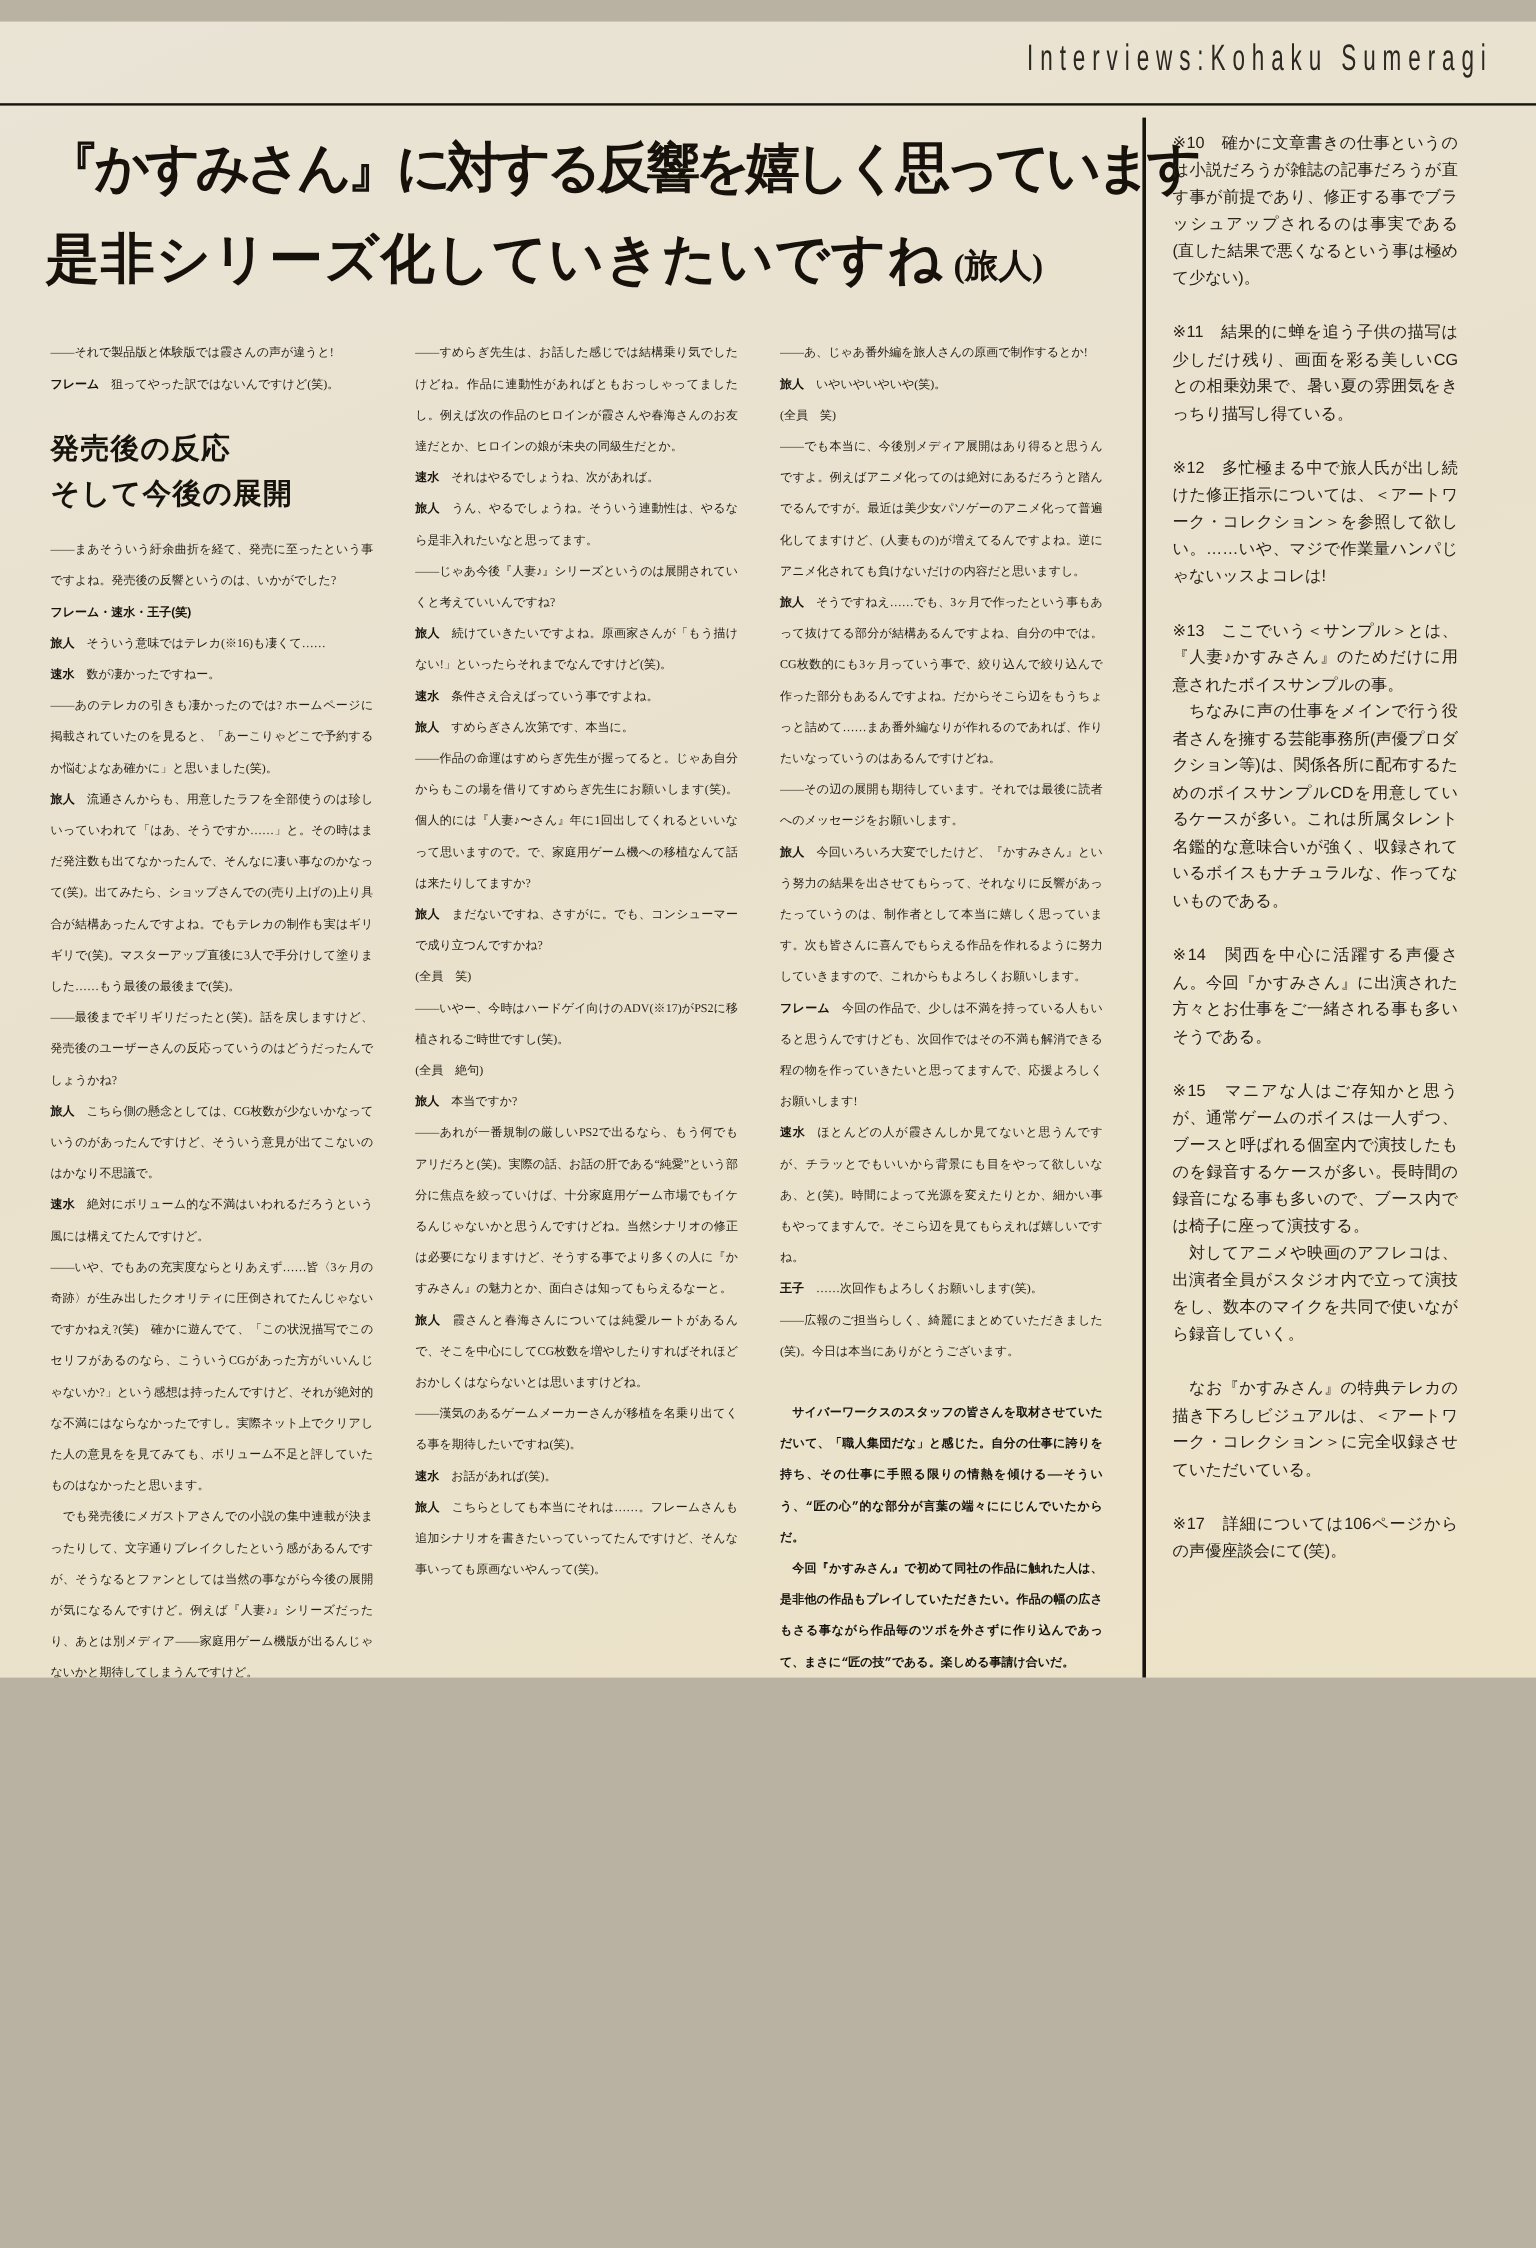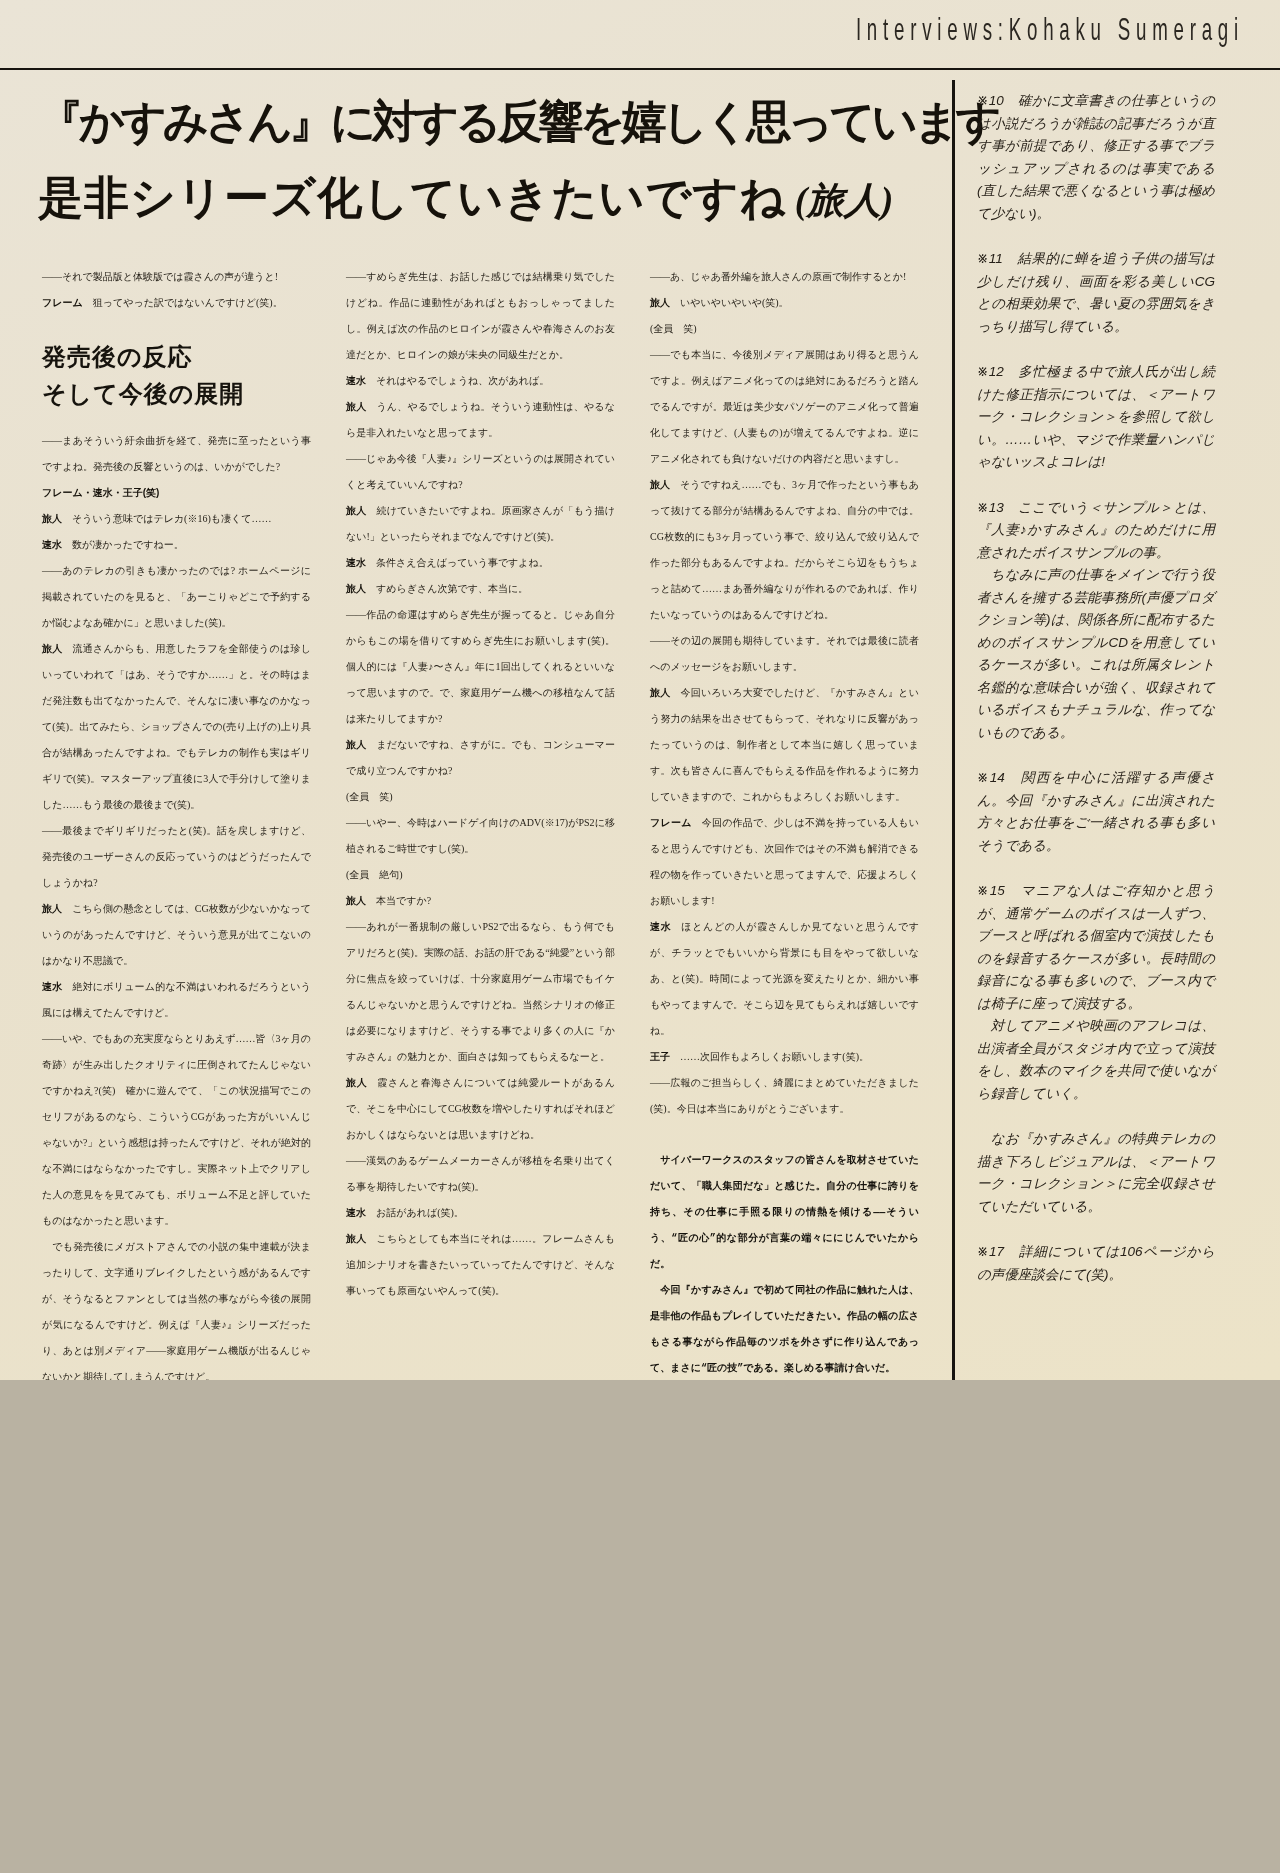--- a/index.html
+++ b/index.html
@@ -1,50 +1,50 @@
 <!DOCTYPE html>
 <html lang="ja"><head>
 <meta charset="utf-8">
 <style>
   html,body{margin:0;padding:0;background:#b9b2a2;}
   .page{
-    position:relative;width:1280px;height:1380px;margin:0 auto;overflow:hidden;
+    position:relative;width:1280px;height:1380px;margin:18px auto;overflow:hidden;
     background:linear-gradient(155deg,#eae4d6 0%,#e9e1cd 45%,#ece3c8 100%);
     color:#201d16;
   }
   
   .masthead{
     position:absolute;top:12px;right:36px;white-space:nowrap;
     font-family:"Liberation Sans","DejaVu Sans",sans-serif;font-size:26px;font-weight:400;
     letter-spacing:8px;color:#2b2721;
     transform:scale(0.72,1.18);transform-origin:right top;
   }
   .top-rule{position:absolute;left:0;top:68px;width:1280px;height:2px;background:#17140f;}
   
   .headline{position:absolute;left:38px;top:84px;width:920px;
     font-family:"Liberation Serif","DejaVu Serif",serif;font-weight:700;color:#16120b;}
   .headline .hl1{font-size:45px;line-height:76px;letter-spacing:-4px;white-space:nowrap;}
   .headline .hl2{font-size:45px;line-height:76px;letter-spacing:1px;white-space:nowrap;}
-  .headline .hl-note{font-size:37px;letter-spacing:0;margin-left:8px;font-style:italic;}
+  .headline .hl-note{font-size:28px;letter-spacing:0;margin-left:8px;}
   
   .columns{position:absolute;left:42px;top:264px;width:878px;display:flex;gap:35px;}
   .col{width:269px;flex:0 0 269px;}
   .para{margin:0;font-family:"Liberation Serif","DejaVu Serif",serif;
     font-size:10px;line-height:26px;text-align:justify;color:#221d15;}
   .speaker{font-family:"Liberation Sans","DejaVu Sans",sans-serif;font-weight:700;margin-right:10px;color:#17130c;}
   .para.c{font-family:Liberation Mono, monospace;font-weight:700;color:#16130d;}
   .para:not(.c)+.para.c{margin-top:26px;}
   .sec-heading{margin:22px 0 16px;font-family:"Liberation Sans","DejaVu Sans",sans-serif;
     font-weight:700;font-size:24px;line-height:37px;letter-spacing:1px;color:#16130d;}
   
   .side-rule{position:absolute;left:952px;top:80px;width:3px;height:1645px;background:#17140f;}
   .sidebar{position:absolute;left:977px;top:90px;width:238px;}
   .footnote{margin:0 0 23px;}
   .fn-para{margin:0;font-family:"Liberation Sans","DejaVu Sans",sans-serif;
-    font-size:13.5px;line-height:22.5px;text-align:justify;color:#272119;font-style:italic;}
+    font-size:13.5px;line-height:22.5px;text-align:justify;color:#272119;}
   
   .bottom-rule{position:absolute;left:0;top:1788px;width:1280px;height:2px;background:#17140f;}
   .corner-tick{position:absolute;left:1146px;top:1788px;width:2px;height:85px;background:#17140f;}
   .page-number{position:absolute;left:1198px;top:1799px;
     font-family:"Liberation Serif","DejaVu Serif",serif;font-size:23px;letter-spacing:2px;color:#2b2620;}
 </style>
 </head>
 <body>
 
 <div class="page">

